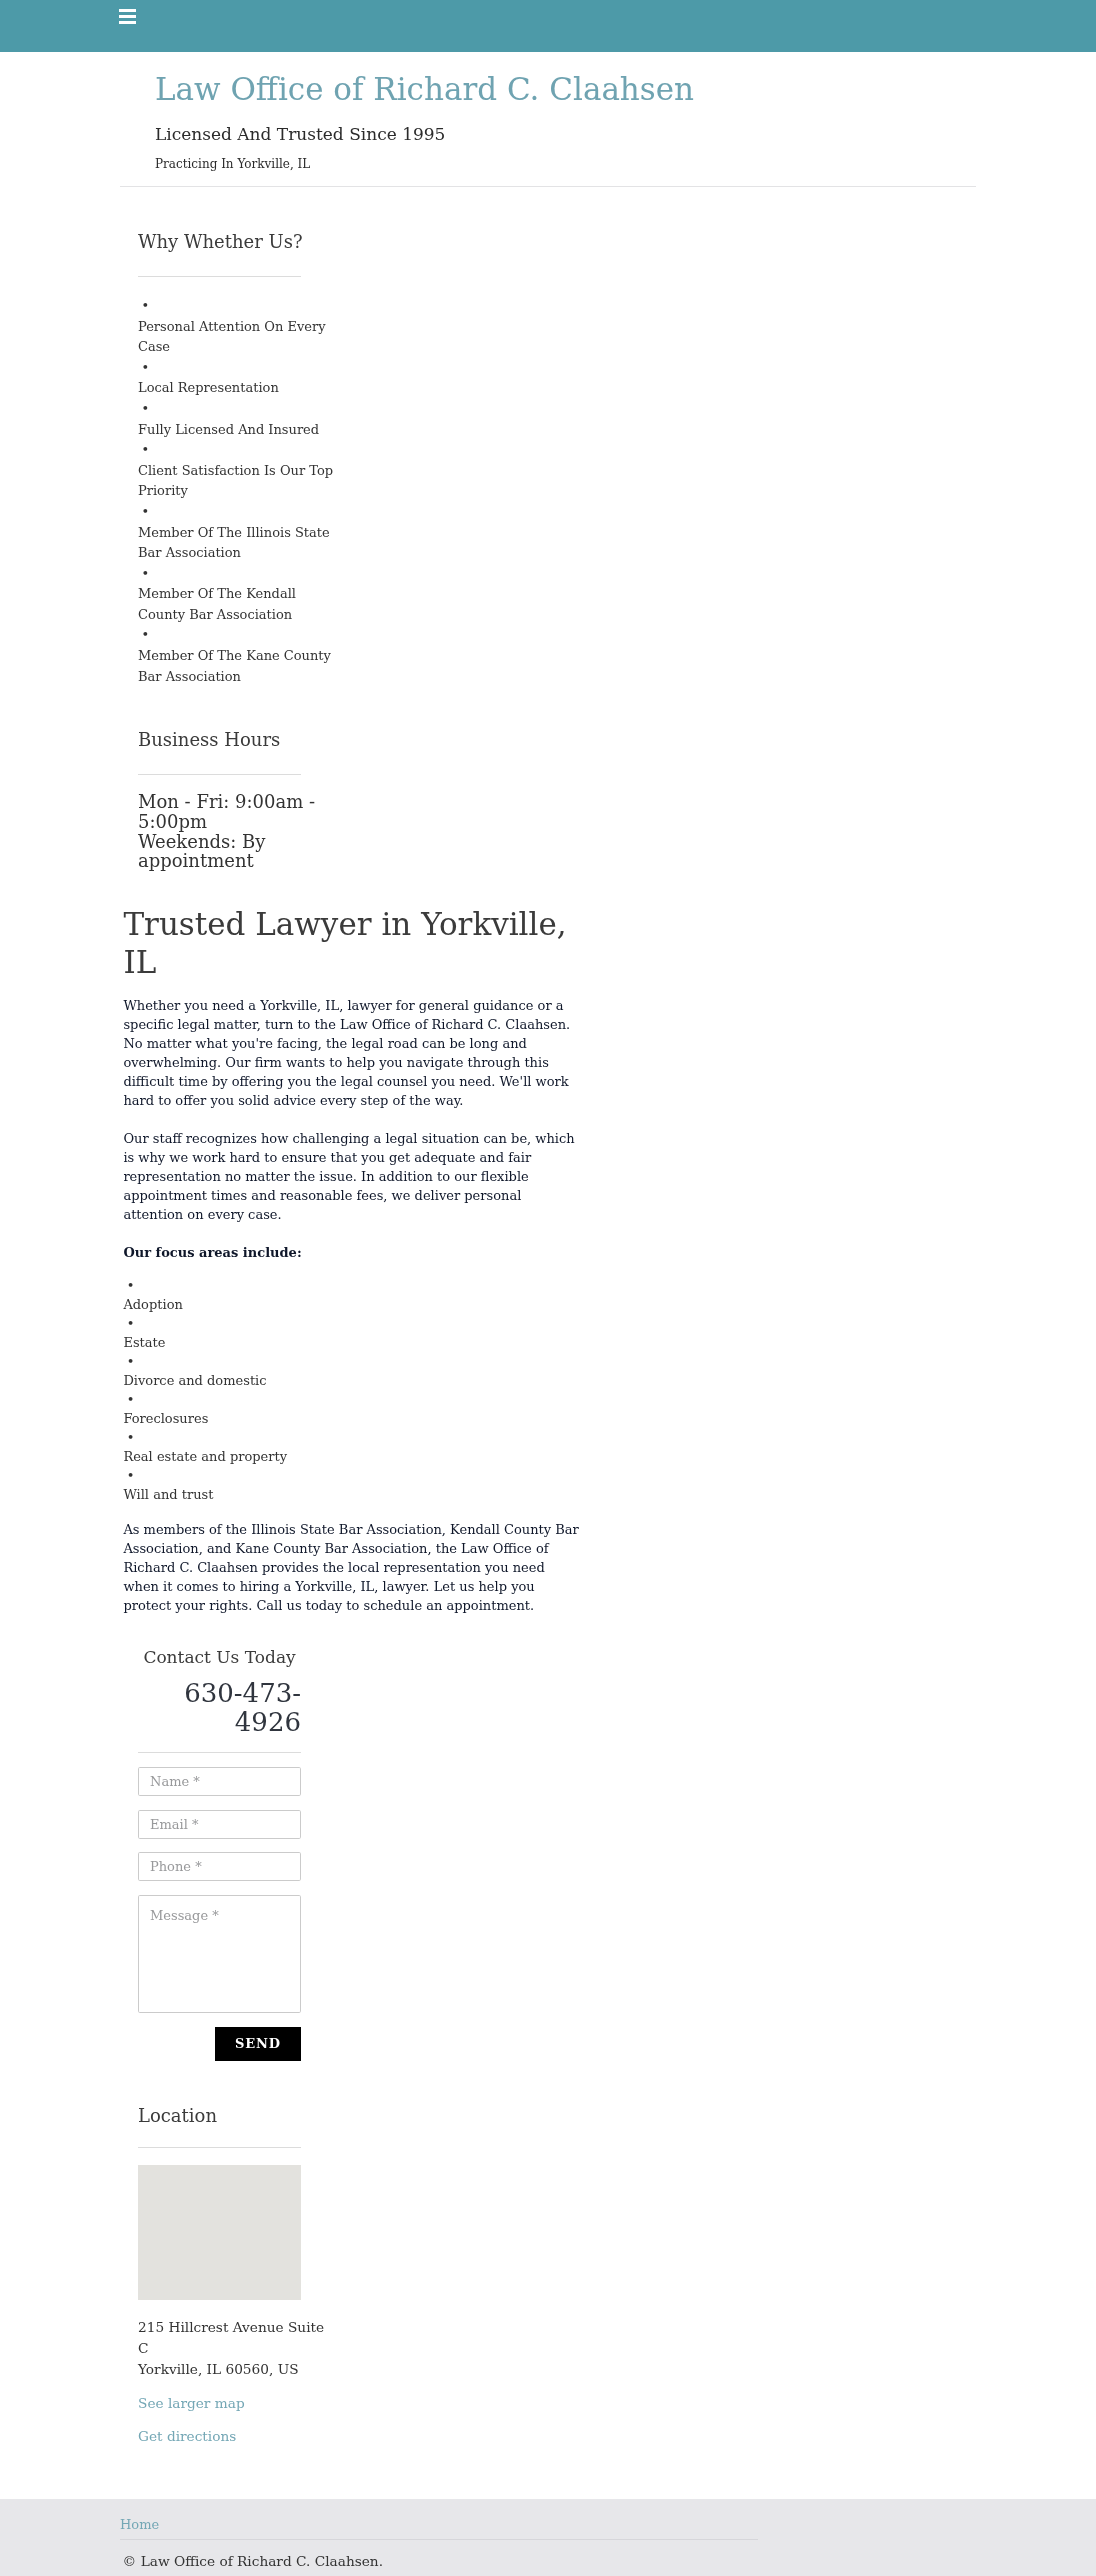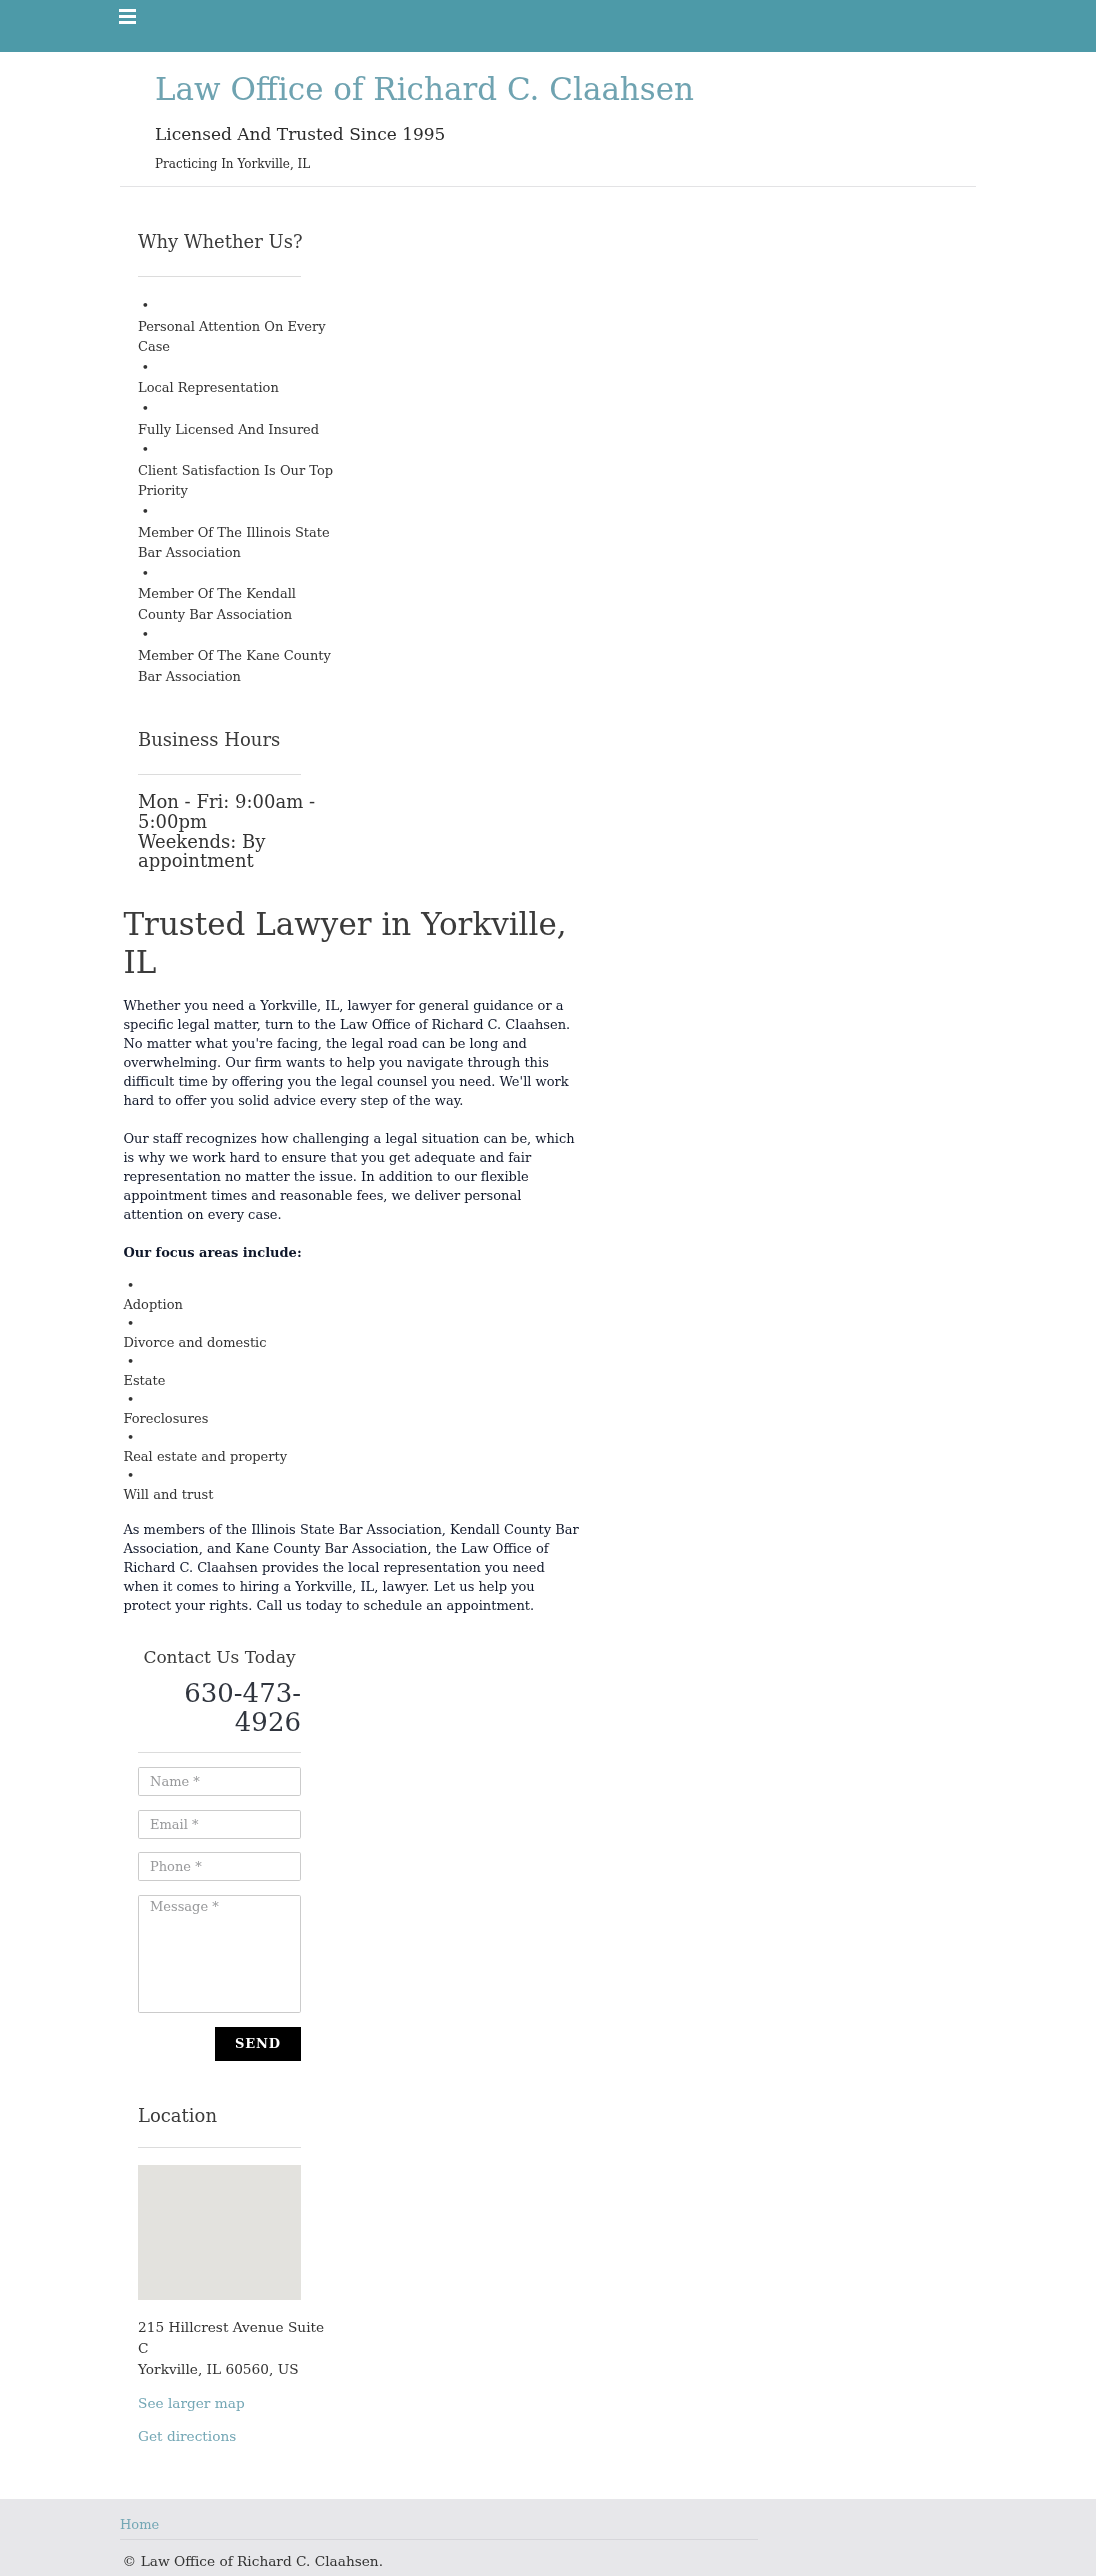--- a/index.html
+++ b/index.html
@@ -48,21 +48,21 @@
   .contact { margin-top:31px; }
   .contact h4 { margin:0; font-size:17px; font-weight:normal; color:#3b3b3b; text-align:center; width:163px; line-height:23px; }
   .phone { margin:10.3px 0 0 0; width:163px; text-align:right; font-size:26px; line-height:29px; color:#30353e; }
   .contact .wdivider { margin-top:15.4px; }
   form.contact-form { margin:13.7px 0 0 0; width:163px; }
   .contact-form input, .contact-form textarea {
     display:block; width:163px; border:0.9px solid #cbcbcb; border-radius:1.7px; background:#fff;
     font-family:"DejaVu Serif","Liberation Serif",serif; font-size:13px; color:#333;
     padding:0 11px; height:29px; margin-bottom:13.7px; outline:none;
   }
-  .contact-form textarea { height:118px; padding-top:3px; resize:none; }
+  .contact-form textarea { height:118px; padding-top:12px; resize:none; }
   .contact-form input::placeholder, .contact-form textarea::placeholder { color:#98999b; }
   .send-row { width:163px; text-align:right; margin-top:2.6px; }
   .send-btn { width:86px; height:34px; background:#000000; color:#fff; border:none; cursor:pointer;
     font-family:"DejaVu Serif","Liberation Serif",serif; font-size:13px; font-weight:bold; letter-spacing:0.9px; }
 
   
   .location { margin-top:43px; padding-bottom:55px; }
   .location .wdivider { margin-top:19px; }
   .map-placeholder { margin-top:17px; width:163px; height:135px; background:#e3e2de; }
   .address { margin:17px 0 0 0; font-size:13.7px; line-height:21.4px; color:#333; }
@@ -120,22 +120,22 @@
     </div>
   </section>
 
   <section class="article">
     <h2>Trusted Lawyer in Yorkville, IL</h2>
     <p>Whether you need a Yorkville, IL, lawyer for general guidance or a specific legal matter, turn to the Law Office of Richard C. Claahsen. No matter what you're facing, the legal road can be long and overwhelming. Our firm wants to help you navigate through this difficult time by offering you the legal counsel you need. We'll work hard to offer you solid advice every step of the way.</p>
     <p>Our staff recognizes how challenging a legal situation can be, which is why we work hard to ensure that you get adequate and fair representation no matter the issue. In addition to our flexible appointment times and reasonable fees, we deliver personal attention on every case.</p>
     <p class="focus-label">Our focus areas include:</p>
     <ul class="focuslist">
         <li>Adoption</li>
+        <li>Estate</li>
         <li>Divorce and domestic</li>
-        <li>Estate</li>
         <li>Foreclosures</li>
         <li>Real estate and property</li>
         <li>Will and trust</li>
       </ul>
     <p>As members of the Illinois State Bar Association, Kendall County Bar Association, and Kane County Bar Association, the Law Office of Richard C. Claahsen provides the local representation you need when it comes to hiring a Yorkville, IL, lawyer. Let us help you protect your rights. Call us today to schedule an appointment.</p>
   </section>
 
   <section class="widget contact">
     <h4>Contact Us Today</h4>
     <div class="phone">630-473-4926</div>

